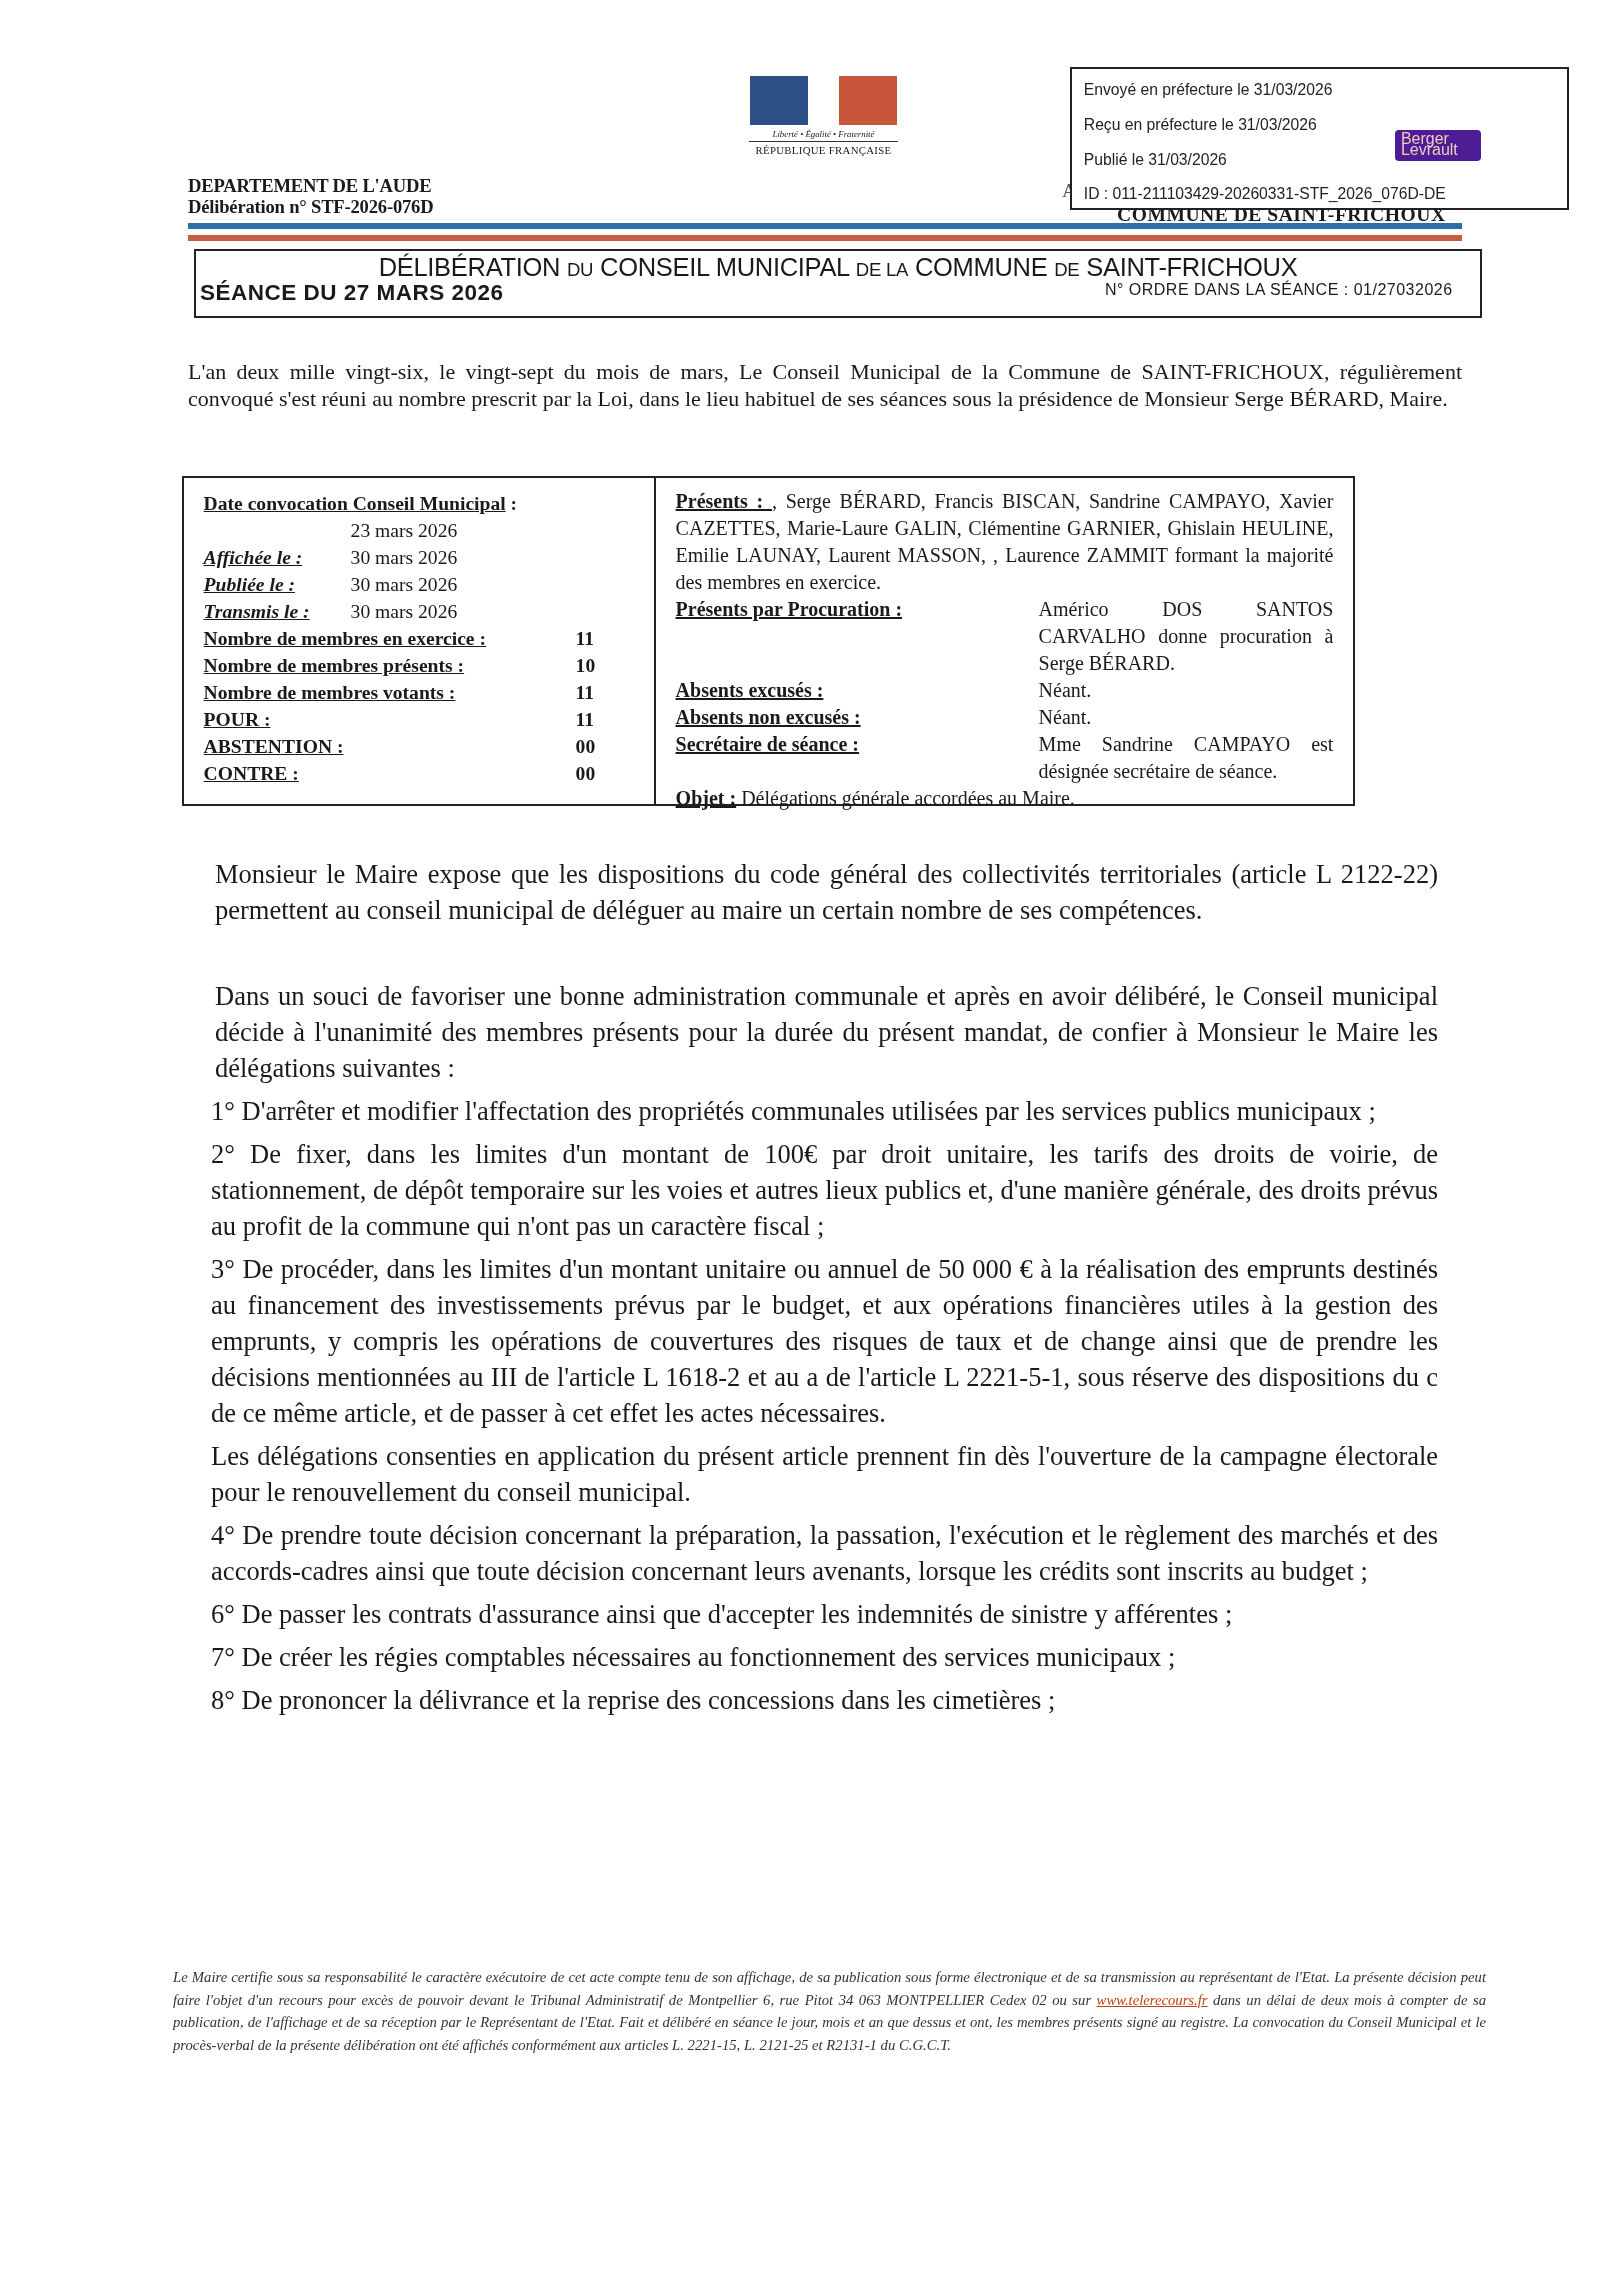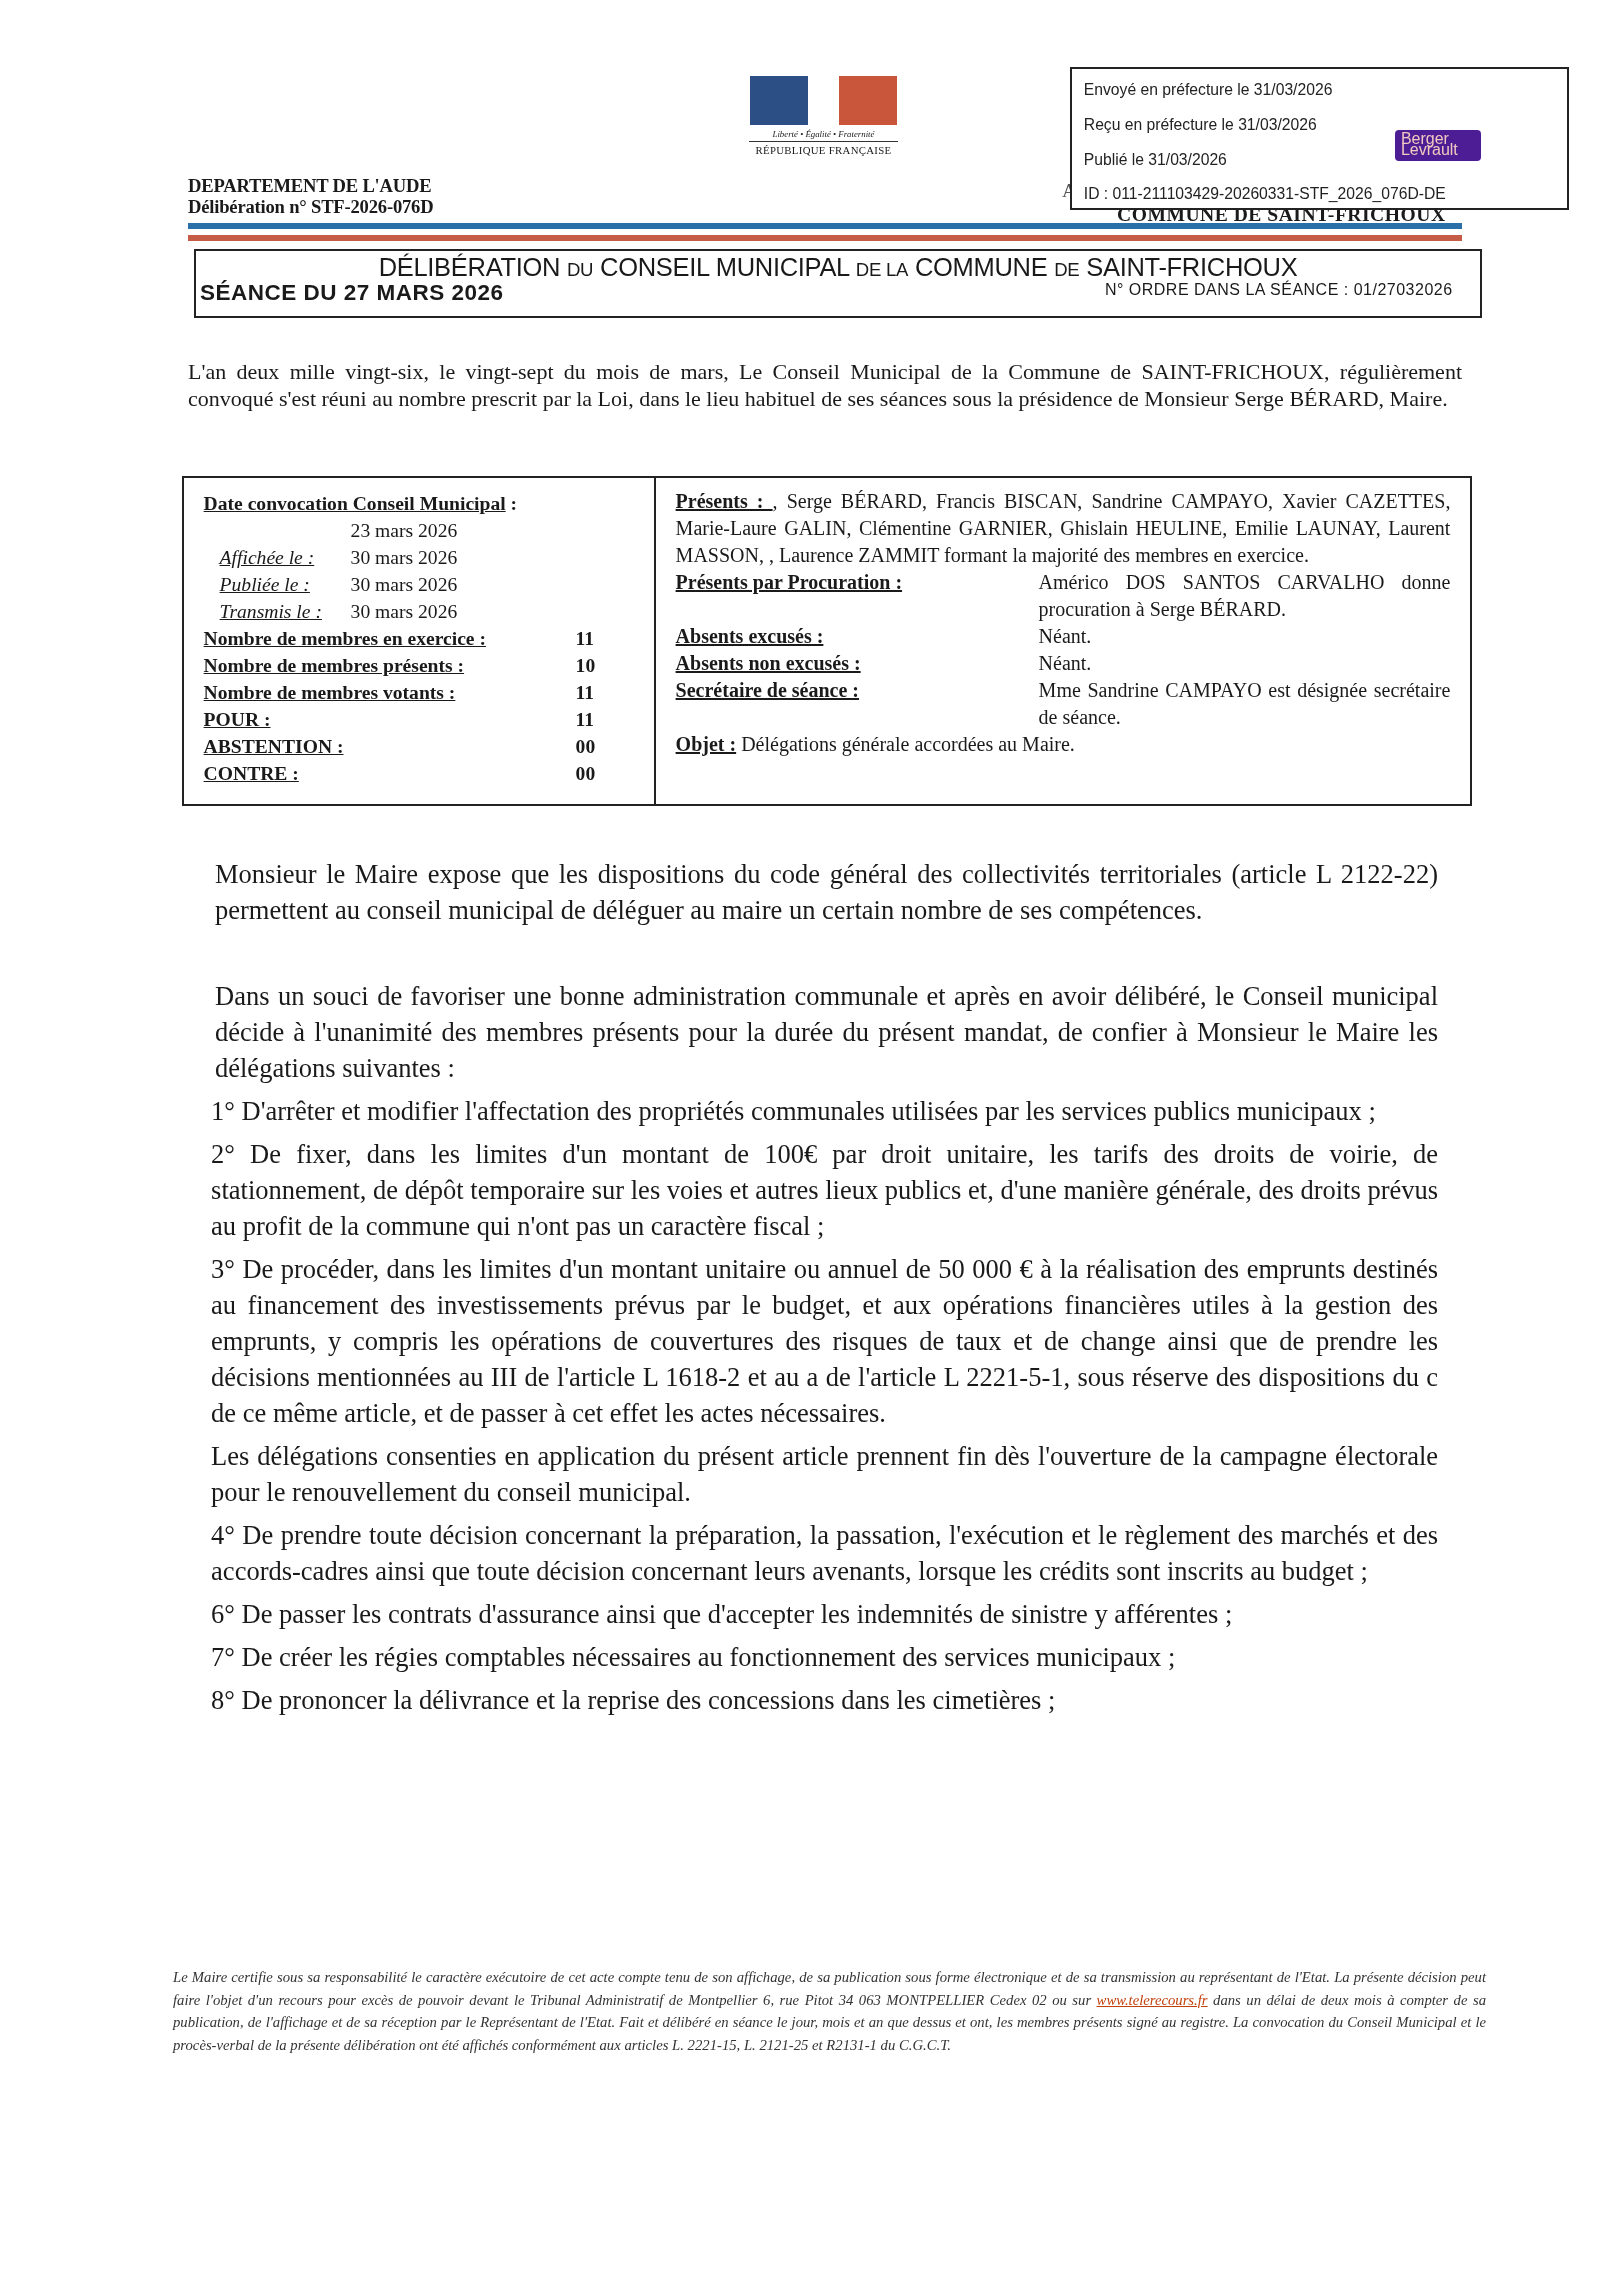--- a/index.html
+++ b/index.html
@@ -26,25 +26,25 @@
   .rule-red { position: absolute; left: 188px; top: 235px; width: 1274px; height: 5.9px; background: #c55c46; }
 
   .title-box { position: absolute; left: 194px; top: 249px; width: 1288px; height: 69px; border: 2px solid #222; box-sizing: border-box; font-family: "Liberation Sans", sans-serif; }
   .title-box .t1 { position: absolute; left: 0; right: 0; top: 2px; text-align: center; font-size: 25.5px; letter-spacing: -0.3px; }
   .title-box .t1 .sc { font-size: 18.6px; }
   .title-box .t2 { position: absolute; left: 3.9px; top: 29px; font-size: 22.5px; font-weight: bold; letter-spacing: 0.5px; }
   .title-box .t3 { position: absolute; right: 27.4px; top: 30px; font-size: 16px; font-weight: normal; letter-spacing: 0.5px; }
 
   .intro { position: absolute; left: 188px; top: 359px; width: 1274px; font-size: 22px; line-height: 26.5px; text-align: justify; }
 
-  .info { position: absolute; left: 182px; top: 476px; width: 1290px; height: 330px; border: 2px solid #222; box-sizing: border-box; display: flex; }
+  .info { position: absolute; left: 182px; top: 476px; width: 1173px; height: 330px; border: 2px solid #222; box-sizing: border-box; display: flex; }
   .info .left { width: 472px; border-right: 2px solid #222; padding: 11.8px 0 0 19.6px; box-sizing: border-box; font-size: 19.6px; line-height: 27px; }
   .info .right { flex: 1; padding: 9.8px 19.6px 0 19.6px; box-sizing: border-box; font-size: 20px; line-height: 27px; }
   .u { text-decoration: underline; font-weight: bold; }
-  .ui { text-decoration: underline; font-weight: normal; font-style: italic; margin-left: 16px; }
+  .ui { text-decoration: underline; font-weight: bold; font-style: italic; }
   .row { display: flex; }
   .row .lab { width: 147px; }
   .row .val { }
   .cnt { display: flex; }
   .cnt .lab { width: 372px; }
   .rrow { display: flex; }
   .rrow .rlab { width: 363px; flex-shrink: 0; }
   .rrow .rval { flex: 1; text-align: justify; }
 
   .body { position: absolute; left: 208px; top: 849px; width: 1237px; font-size: 26.5px; line-height: 36px; text-align: justify; }

